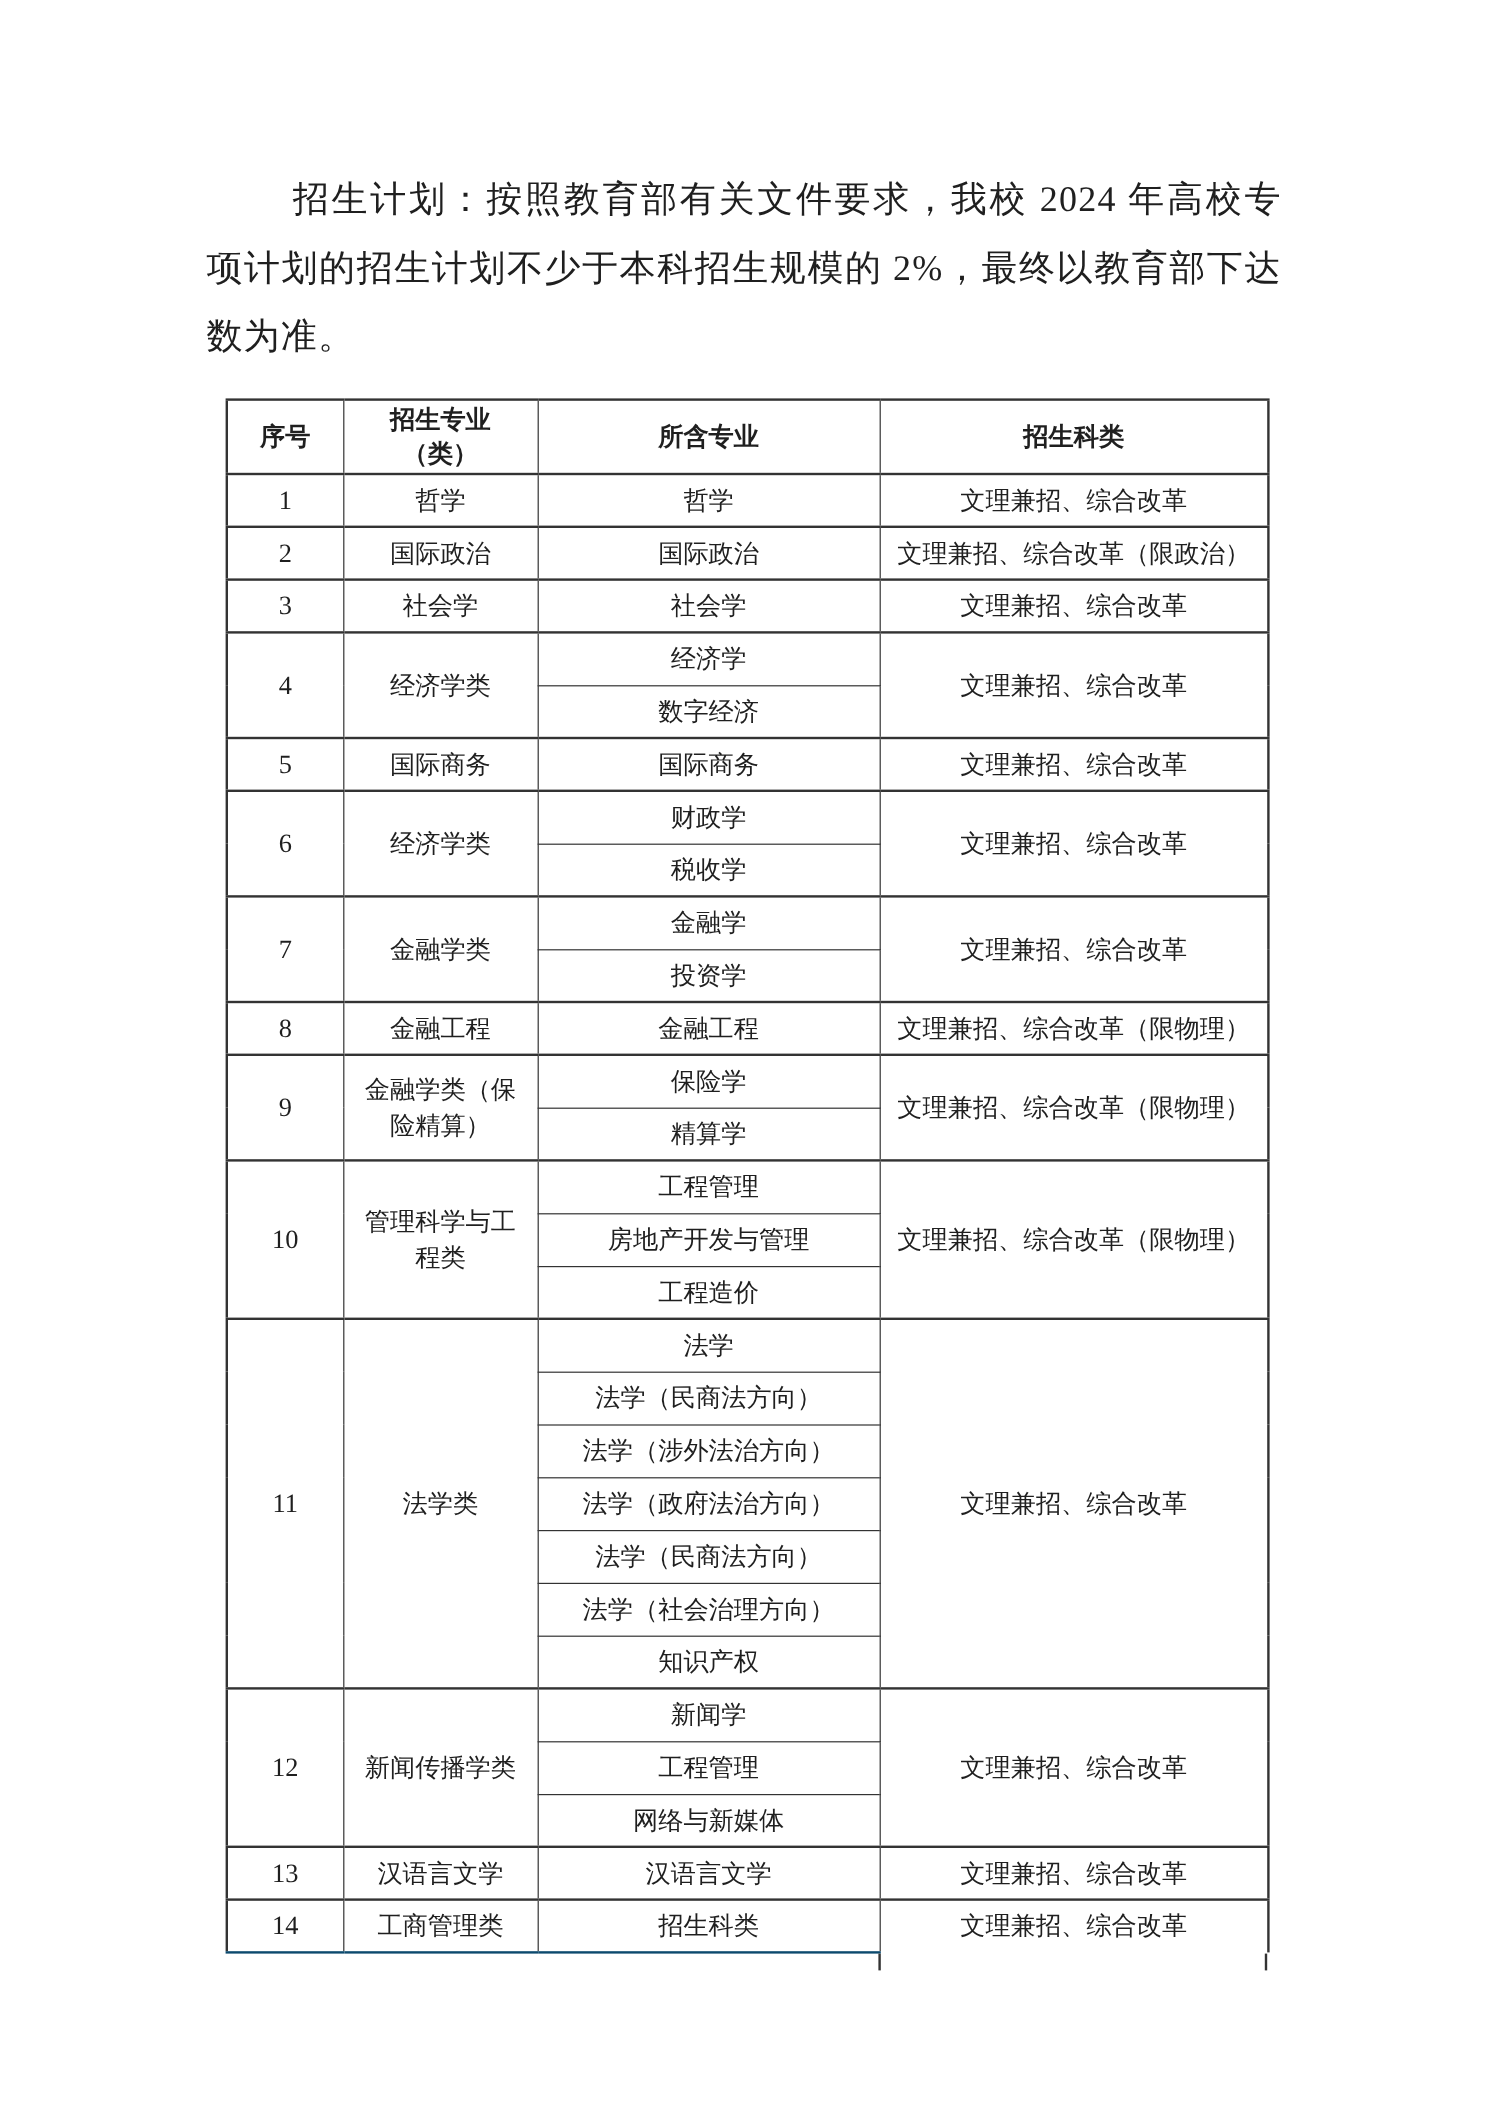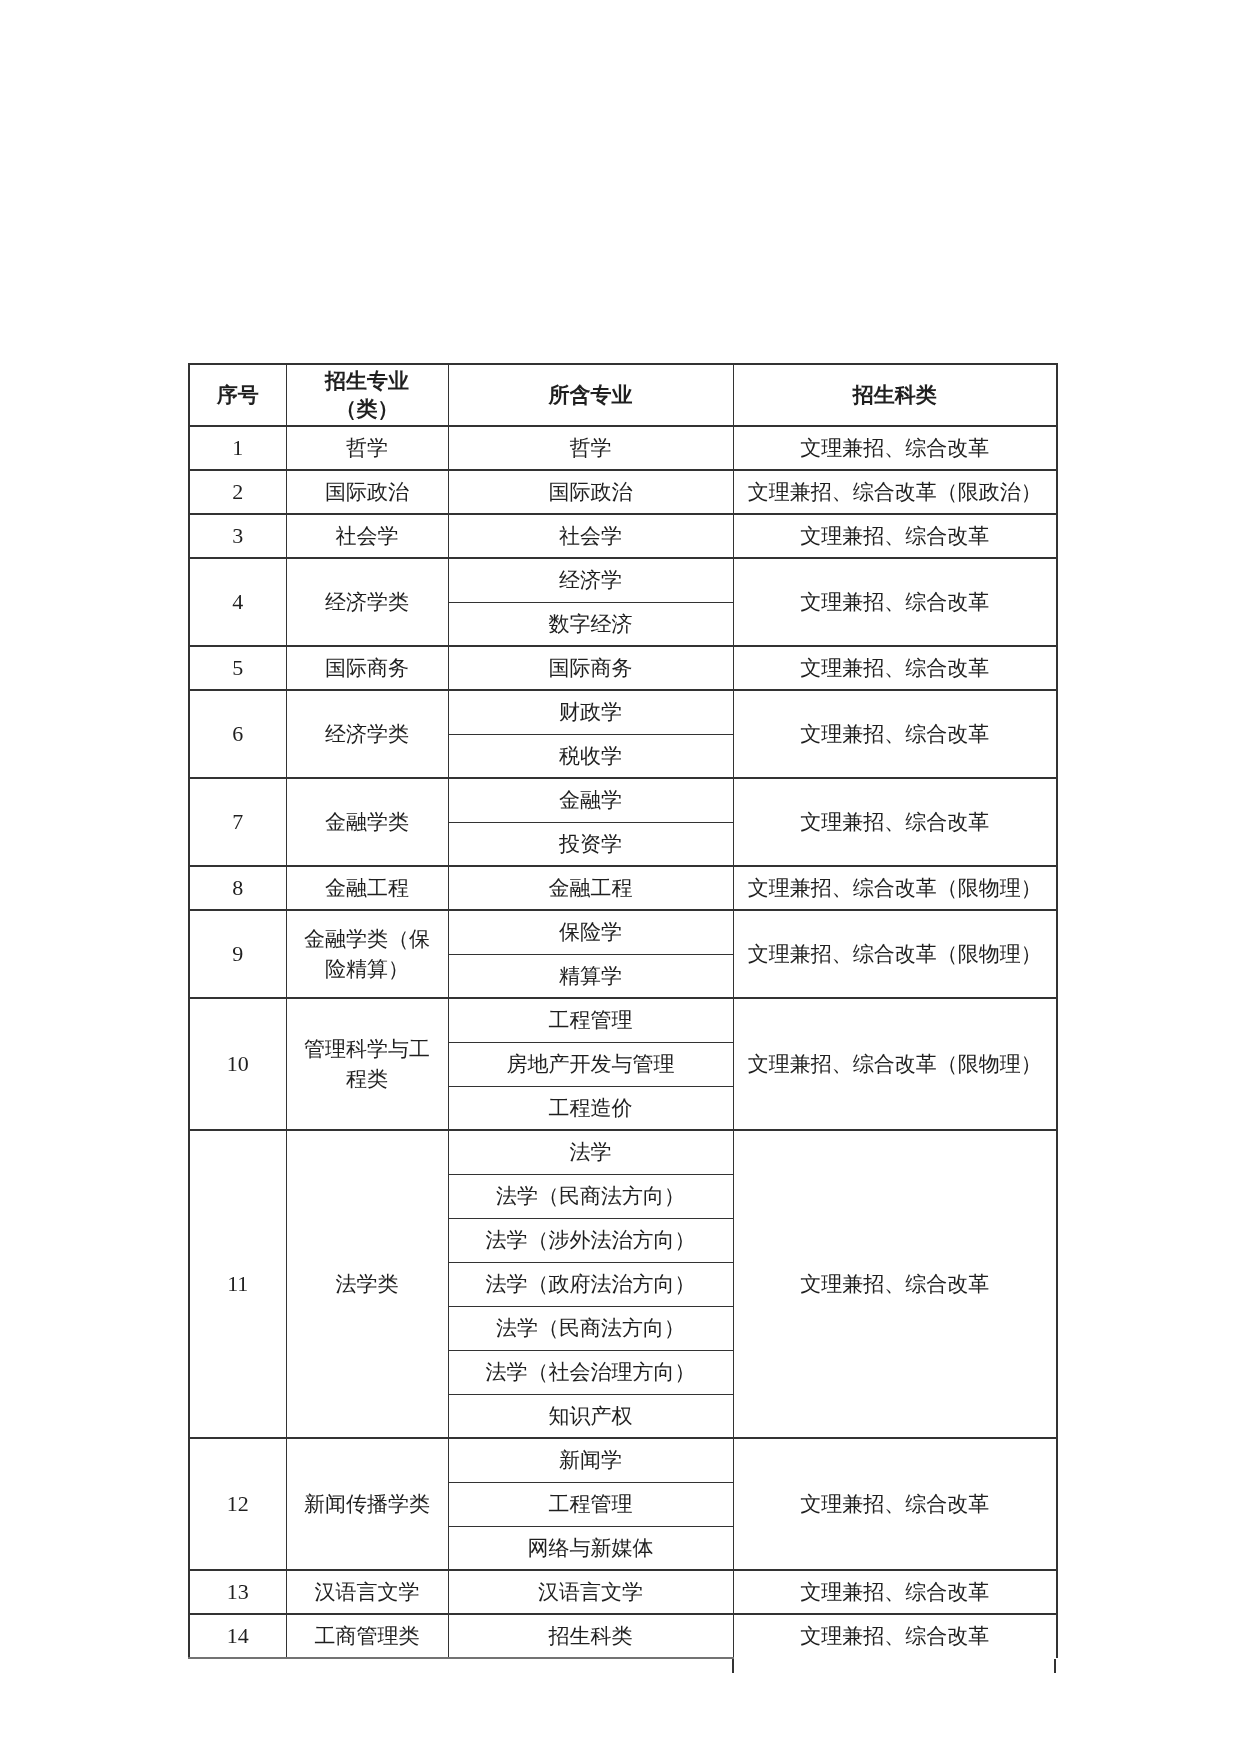--- a/index.html
+++ b/index.html
@@ -22,21 +22,21 @@
     line-height: 57px;
     text-align: justify;
     text-indent: 72px;
     letter-spacing: 1px;
     color: #1f1f1f;
   }
 
   
   .table-wrap {
     position: absolute;
-    left: 188px; top: 332px; width: 868px; margin-top: 31px;
+    left: 188px; top: 332px; width: 868px;
   }
   table.enroll {
     border-collapse: collapse;
     table-layout: fixed;
     width: 868px;
     border: 2px solid #333;
     border-bottom: none;
     font-size: 21px;
     color: #1f1f1f;
   }
@@ -58,38 +58,39 @@
   thead th {
     height: 36px;
     font-weight: bold;
     border-top-width: 2px;
     border-bottom-width: 2px;
     font-size: 21px;
   }
   tbody td { height: 44px; line-height: 1.45; }
   tbody tr.group-start td { border-top-width: 2px; }
   td.cell-no { font-size: 22px; }
-  td.bottom-edge { border-bottom: 2px solid #737373; }
+  td.bottom-edge { border-bottom: 2px solid #0c4a6e; }
   td.continues { border-bottom: none; }
 
   
   .stub {
     position: absolute;
     top: 100%;
     width: 2px; height: 14px;
     background: #333;
   }
   .stub-left  { left: 544px; }
   .stub-right { left: 866px; }
 </style>
 </head>
 <body>
 
 <div class="page">
 
+  <p class="intro">招生计划：按照教育部有关文件要求，我校 2024 年高校专项计划的招生计划不少于本科招生规模的 2%，最终以教育部下达数为准。</p>
 
   <div class="table-wrap">
     <table class="enroll">
       <colgroup>
         <col class="c-no">
           <col class="c-major">
           <col class="c-sub">
           <col class="c-cat">
       </colgroup>
       <thead>

